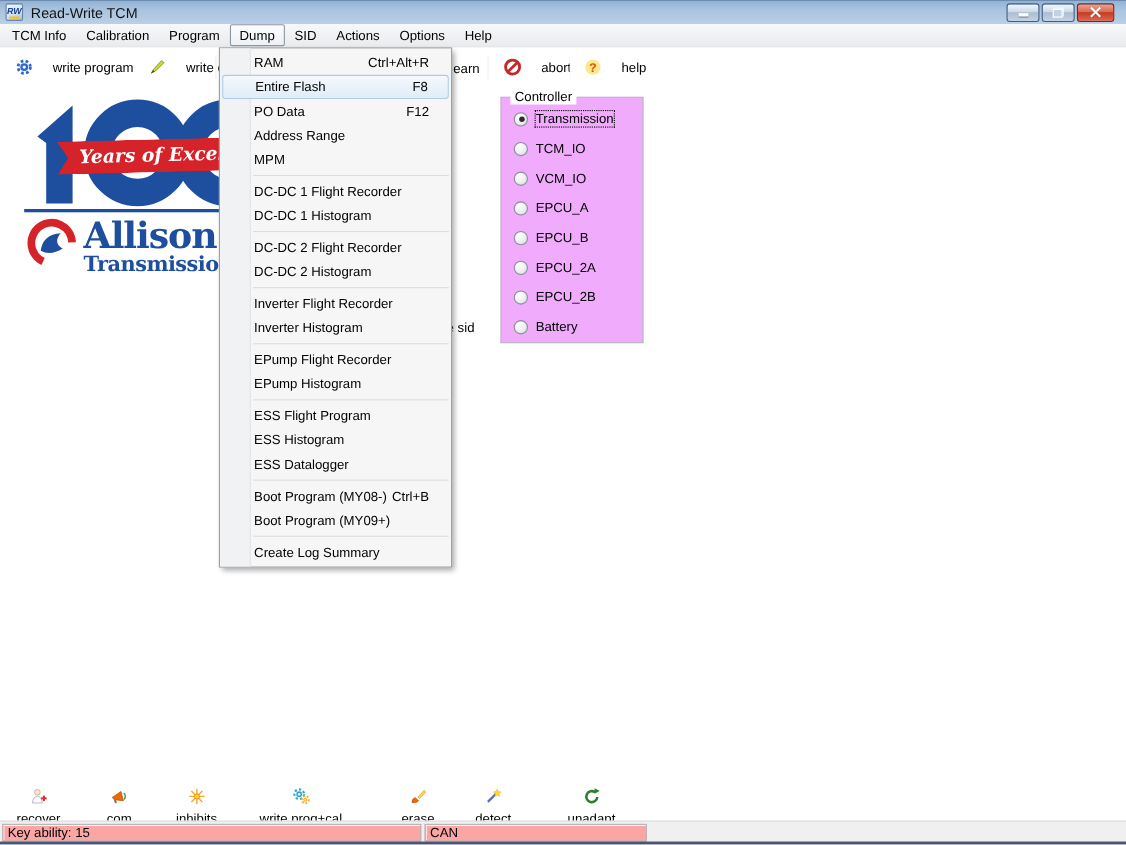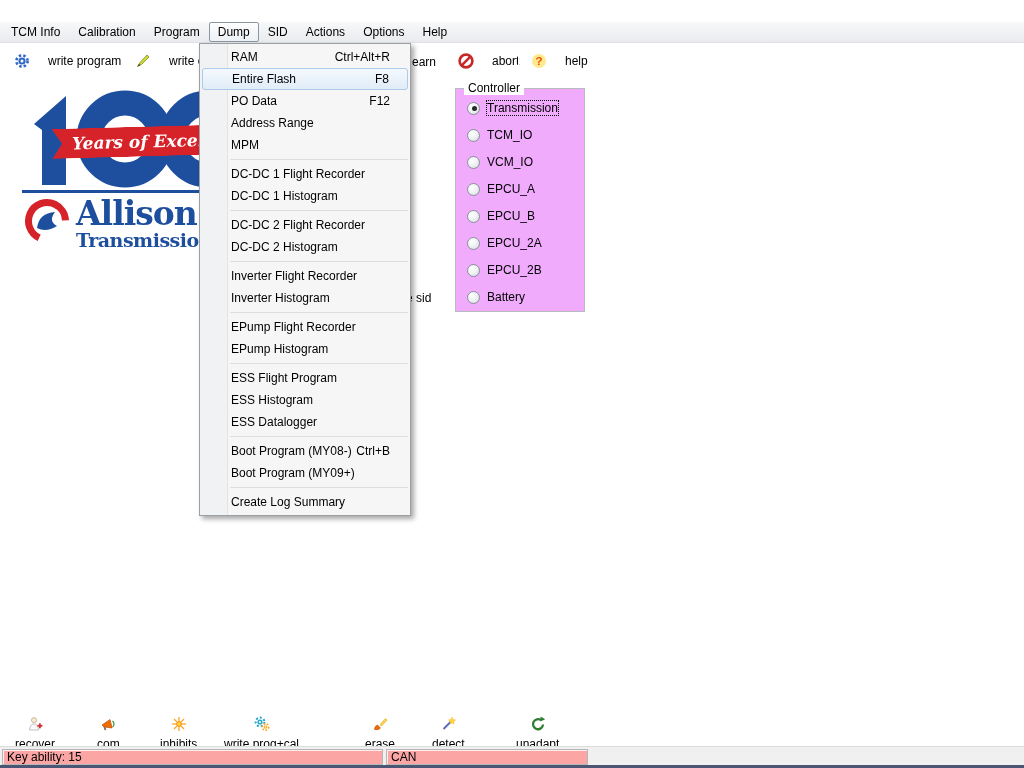--- a/index.html
+++ b/index.html
@@ -88,20 +88,37 @@
     box-shadow:inset 1px 1px 0 rgba(255,255,255,.8); padding:1px 4px; line-height:12px; }
   .win-bottom { position:absolute; left:0; top:765px; width:100%; height:3px; background:#4b5674; }
 
   .icon16 { width:16px; height:16px; flex:0 0 auto; }
 </style>
 </head>
 <body>
 
 <div class="window">
 
+  <div class="titlebar">
+    <div class="app-icon">
+        <span>RW</span>
+      </div>
+    <span class="title-text">Read-Write TCM</span>
+    <div class="win-buttons">
+      <div class="winbtn">
+          <div class="glyph-min"></div>
+        </div>
+      <div class="winbtn">
+          <div class="glyph-restore"></div>
+        </div>
+      <div class="winbtn close">
+          <div class="glyph-close"></div>
+        </div>
+    </div>
+  </div>
 
   <div class="menubar">
     <div class="menubar-item">TCM Info</div>
     <div class="menubar-item">Calibration</div>
     <div class="menubar-item">Program</div>
     <div class="menubar-item active">Dump</div>
     <div class="menubar-item">SID</div>
     <div class="menubar-item">Actions</div>
     <div class="menubar-item">Options</div>
     <div class="menubar-item">Help</div>
@@ -293,21 +310,21 @@
       <g stroke="#f9a825" stroke-width="1.3">
         <line x1="8" y1="1" x2="8" y2="15"></line>
           <line x1="1" y1="8" x2="15" y2="8"></line>
         <line x1="3" y1="3" x2="13" y2="13"></line>
           <line x1="13" y1="3" x2="3" y2="13"></line>
       </g>
       <circle cx="8" cy="8" r="2.3" fill="#fdd835" stroke="#f57f17" stroke-width="0.8"></circle>
     </svg>
     <span>inhibits</span>
   </div>
-  <div class="bb-item" style="left:224px">
+  <div class="bb-item" style="left:236px">
     <svg class="icon16" viewBox="0 0 16 16">
       <circle cx="6" cy="6" r="4.4" fill="none" stroke="#26a9c9" stroke-width="2" stroke-dasharray="2 2"></circle>
       <circle cx="6" cy="6" r="2.6" fill="#26a9c9"></circle>
         <circle cx="6" cy="6" r="1.1" fill="#fff"></circle>
       <circle cx="11.5" cy="11" r="3.2" fill="none" stroke="#f9a825" stroke-width="1.7" stroke-dasharray="1.6 1.6"></circle>
       <circle cx="11.5" cy="11" r="1.8" fill="#f9a825"></circle>
         <circle cx="11.5" cy="11" r="0.8" fill="#fff"></circle>
     </svg>
     <span>write prog+cal</span>
   </div>

